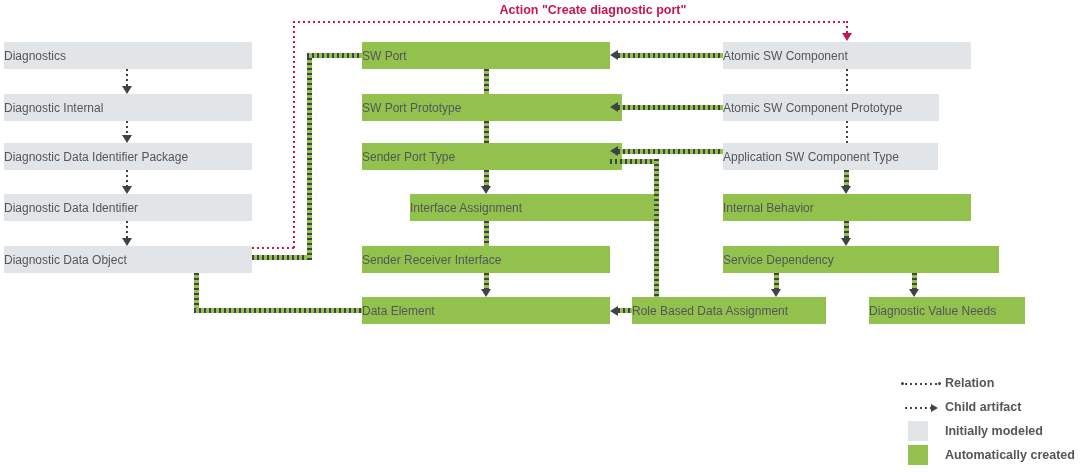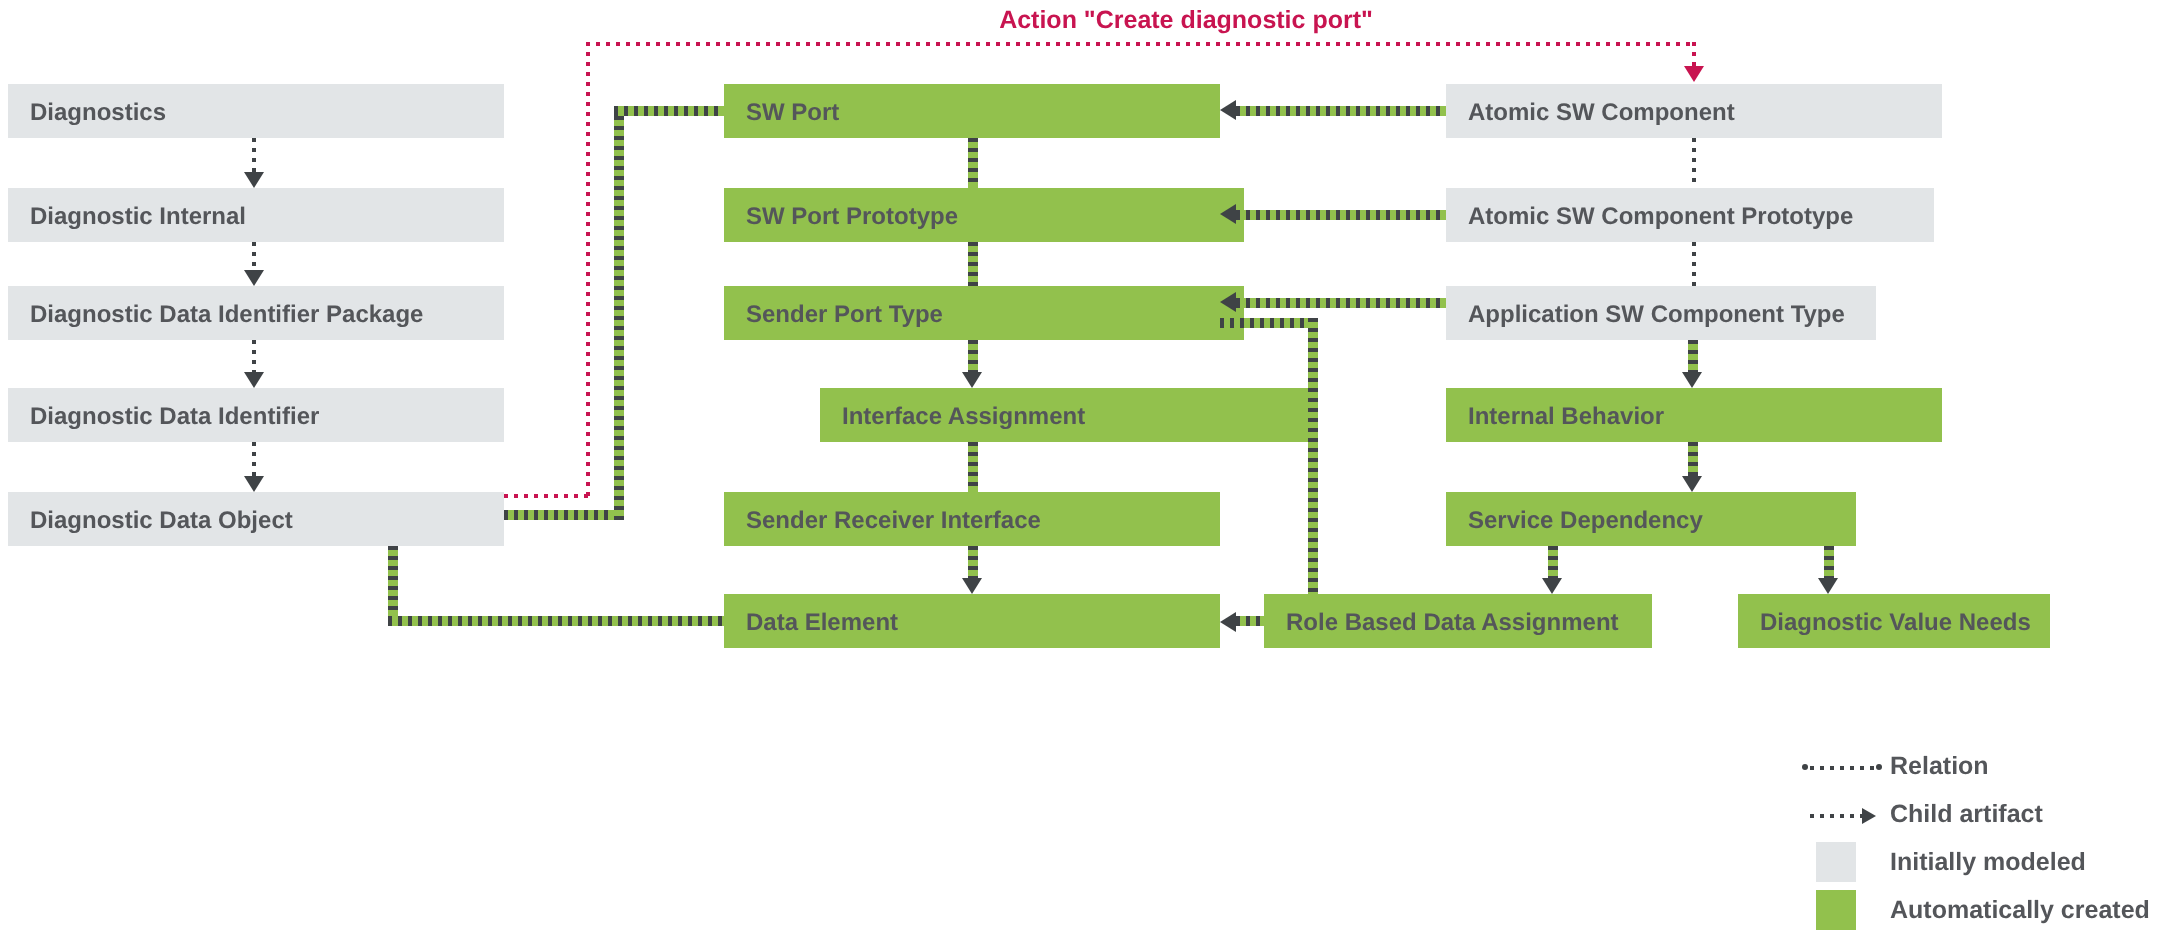--- a/index.html
+++ b/index.html
@@ -9,22 +9,22 @@
     --dark:#3F4346;
     --text:#54565A;
   }
   html,body{margin:0;padding:0;background:#fff;}
   #canvas{
     position:relative;width:1080px;height:472px;background:#fff;
     font-family:"Liberation Sans",sans-serif;overflow:hidden;
   }
   .box{
     position:absolute;height:27px;box-sizing:border-box;
-    display:flex;align-items:center;padding-left:11px;
-    font-size:12px;font-weight:700;color:var(--text);
+    display:flex;align-items:center;padding-left:0;
+    font-size:12px;font-weight:400;color:var(--text);
     white-space:nowrap;
   }
   .gray{background:var(--modeled);}
   .green{background:var(--created);}
   
   .dot-v{position:absolute;width:2px;background:repeating-linear-gradient(180deg,var(--dark) 0 2px,transparent 2px 5px);}
   .dot-h{position:absolute;height:2px;background:repeating-linear-gradient(90deg,var(--dark) 0 2px,transparent 2px 5px);}
   
   .red-v{position:absolute;width:2px;background:repeating-linear-gradient(180deg,var(--action) 0 2px,transparent 2px 5px);}
   .red-h{position:absolute;height:2px;background:repeating-linear-gradient(90deg,var(--action) 0 2px,transparent 2px 5px);}
@@ -81,24 +81,24 @@
 
   <div class="gband-v" style="left:484px;top:69px;height:25px;"></div>
   <div class="gband-v" style="left:484px;top:121px;height:22px;"></div>
   <div class="gband-v" style="left:484px;top:170px;height:16px;"></div>
   <div class="arr-down" style="left:481px;top:186px;"></div>
   <div class="gband-v" style="left:484px;top:221px;height:25px;"></div>
   <div class="gband-v" style="left:484px;top:273px;height:16px;"></div>
   <div class="arr-down" style="left:481px;top:289px;"></div>
 
   <div class="box gray" style="left:723px;top:42px;width:248px;">Atomic SW Component</div>
-  <div class="box gray" style="left:723px;top:94px;width:244px;">Atomic SW Component Prototype</div>
+  <div class="box gray" style="left:723px;top:94px;width:216px;">Atomic SW Component Prototype</div>
   <div class="box gray" style="left:723px;top:143px;width:215px;">Application SW Component Type</div>
   <div class="box green" style="left:723px;top:194px;width:248px;">Internal Behavior</div>
-  <div class="box green" style="left:723px;top:246px;width:205px;">Service Dependency</div>
+  <div class="box green" style="left:723px;top:246px;width:276px;">Service Dependency</div>
   <div class="box green" style="left:632px;top:297px;width:194px;">Role Based Data Assignment</div>
   <div class="box green" style="left:869px;top:297px;width:156px;">Diagnostic Value Needs</div>
 
   <div class="dot-v" style="left:846px;top:69px;height:25px;"></div>
   <div class="dot-v" style="left:846px;top:121px;height:22px;"></div>
 
   <div class="gband-v" style="left:844px;top:170px;height:16px;"></div>
   <div class="arr-down" style="left:841px;top:186px;"></div>
   <div class="gband-v" style="left:844px;top:221px;height:17px;"></div>
   <div class="arr-down" style="left:841px;top:238px;"></div>

